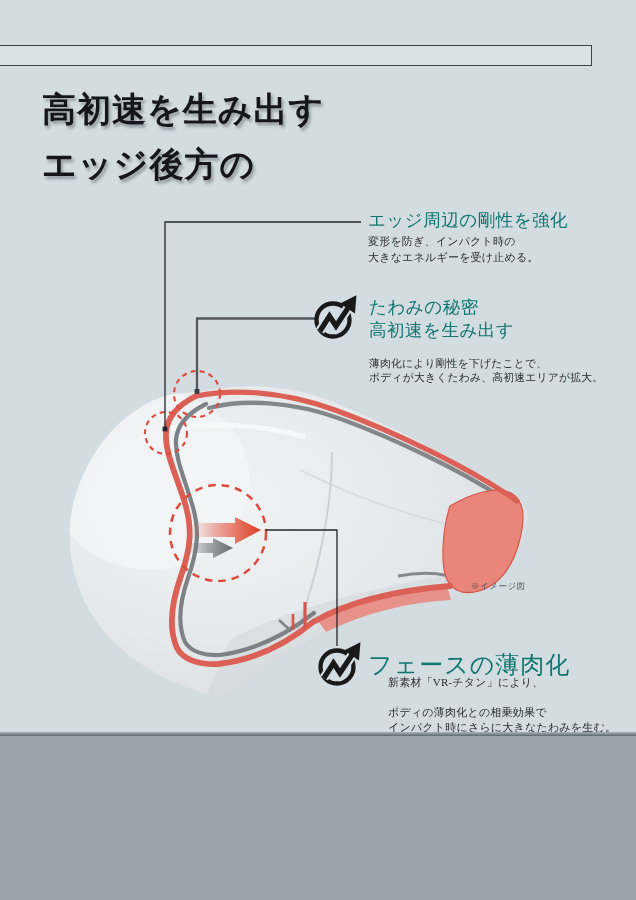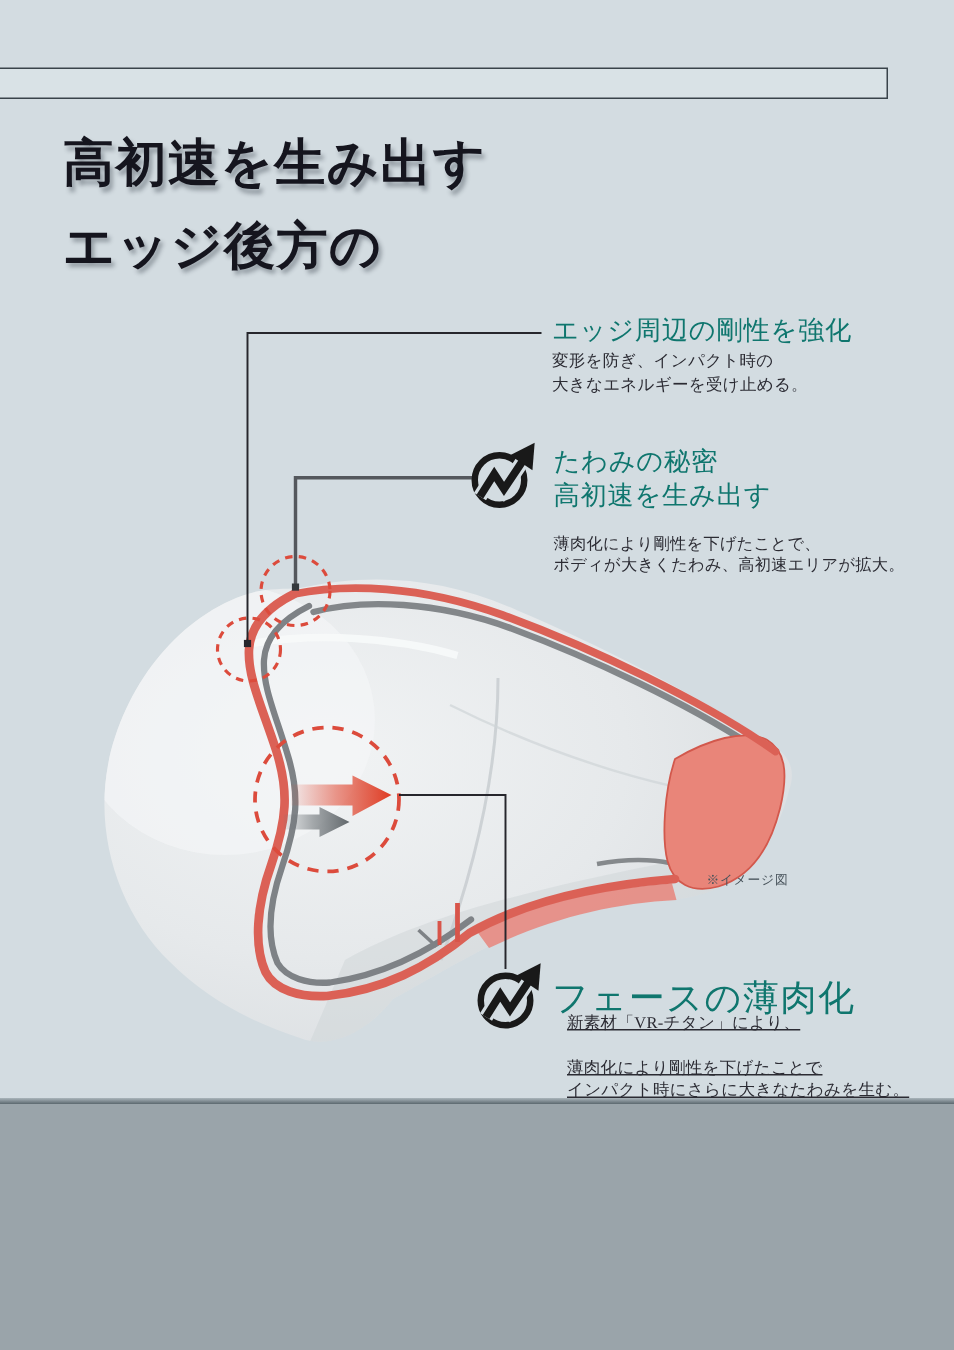--- a/index.html
+++ b/index.html
@@ -22,21 +22,21 @@
     color:#15151e;text-shadow:2px 3px 3px rgba(25,35,45,.35);
     white-space:pre;
   }
   .anno-title{position:absolute;font-weight:400;color:#0f766e;white-space:pre;}
   .anno-body{position:absolute;color:#2b2b33;white-space:pre;letter-spacing:.2px;}
   .a1-title{left:368px;top:208px;font-size:17.5px;letter-spacing:.5px;}
   .a1-body{left:368px;top:234px;font-size:11px;line-height:15.5px;}
   .a2-title{left:369px;top:296px;font-size:17.5px;line-height:22.5px;letter-spacing:.5px;}
   .a2-body{left:369px;top:357px;font-size:10.8px;line-height:13.5px;}
   .a3-title{left:368px;top:649px;font-size:24px;letter-spacing:1px;}
-  .a3-body{left:378px;top:675px;font-size:11px;line-height:15px;text-decoration:underline;}
+  .a3-body{left:388px;top:675px;font-size:11px;line-height:15px;}
   .image-note{
     position:absolute;left:471px;top:581px;font-size:8.5px;color:#47525a;letter-spacing:.5px;
   }
   .page-number{
     position:absolute;left:589px;top:855px;font-size:20px;color:#1d4ed8;letter-spacing:1.5px;
   }
   svg{display:block;}
   .diagram-svg{position:absolute;left:0;top:0;}
 </style>
 </head>
@@ -143,20 +143,20 @@
     <use href="#zz-icon" transform="translate(314,642)"></use>
   </svg>
 
   <div class="anno-title a1-title"><span>エッジ周辺の剛性を強化</span></div>
   <div class="anno-body a1-body"><span>変形を防ぎ、インパクト時の</span><br><span>大きなエネルギーを受け止める。</span></div>
 
   <div class="anno-title a2-title"><span>たわみの秘密</span><br><span>高初速を生み出す</span></div>
   <div class="anno-body a2-body"><span>薄肉化により剛性を下げたことで、</span><br><span>ボディが大きくたわみ、高初速エリアが拡大。</span></div>
 
   <div class="anno-title a3-title"><span>フェースの薄肉化</span></div>
-  <div class="anno-body a3-body"><span>新素材「VR-チタン」により、</span><br><br><span>薄肉化により剛性を下げたことで</span><br><span>インパクト時にさらに大きなたわみを生む。</span></div>
+  <div class="anno-body a3-body"><span>新素材「VR-チタン」により、</span><br><br><span>ボディの薄肉化との相乗効果で</span><br><span>インパクト時にさらに大きなたわみを生む。</span></div>
 
   <div class="image-note">※イメージ図</div>
 
   <div class="page-number">06</div>
 
   <div class="bottom-edge"></div>
 </div>
 
 </body></html>

